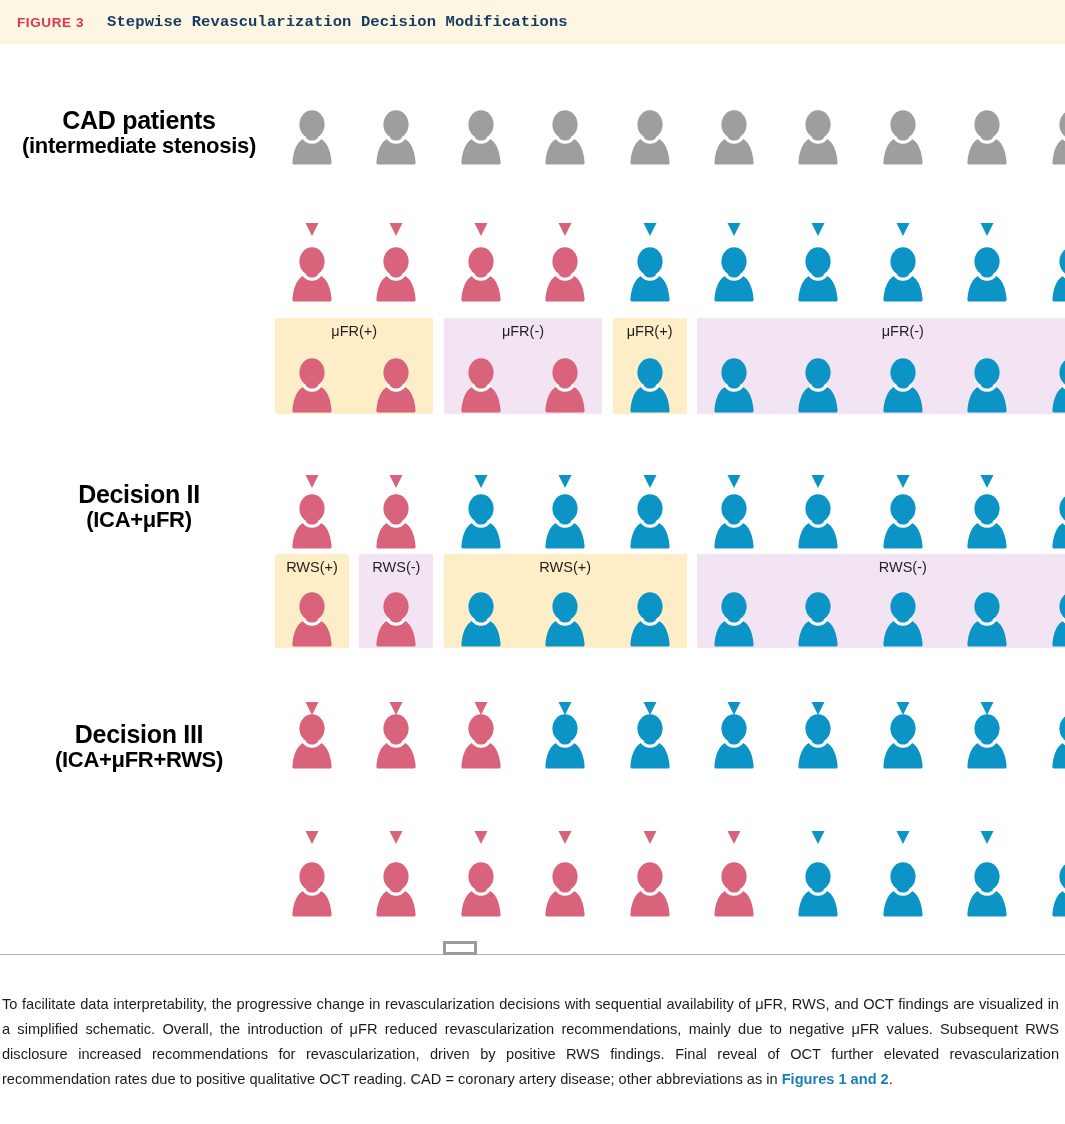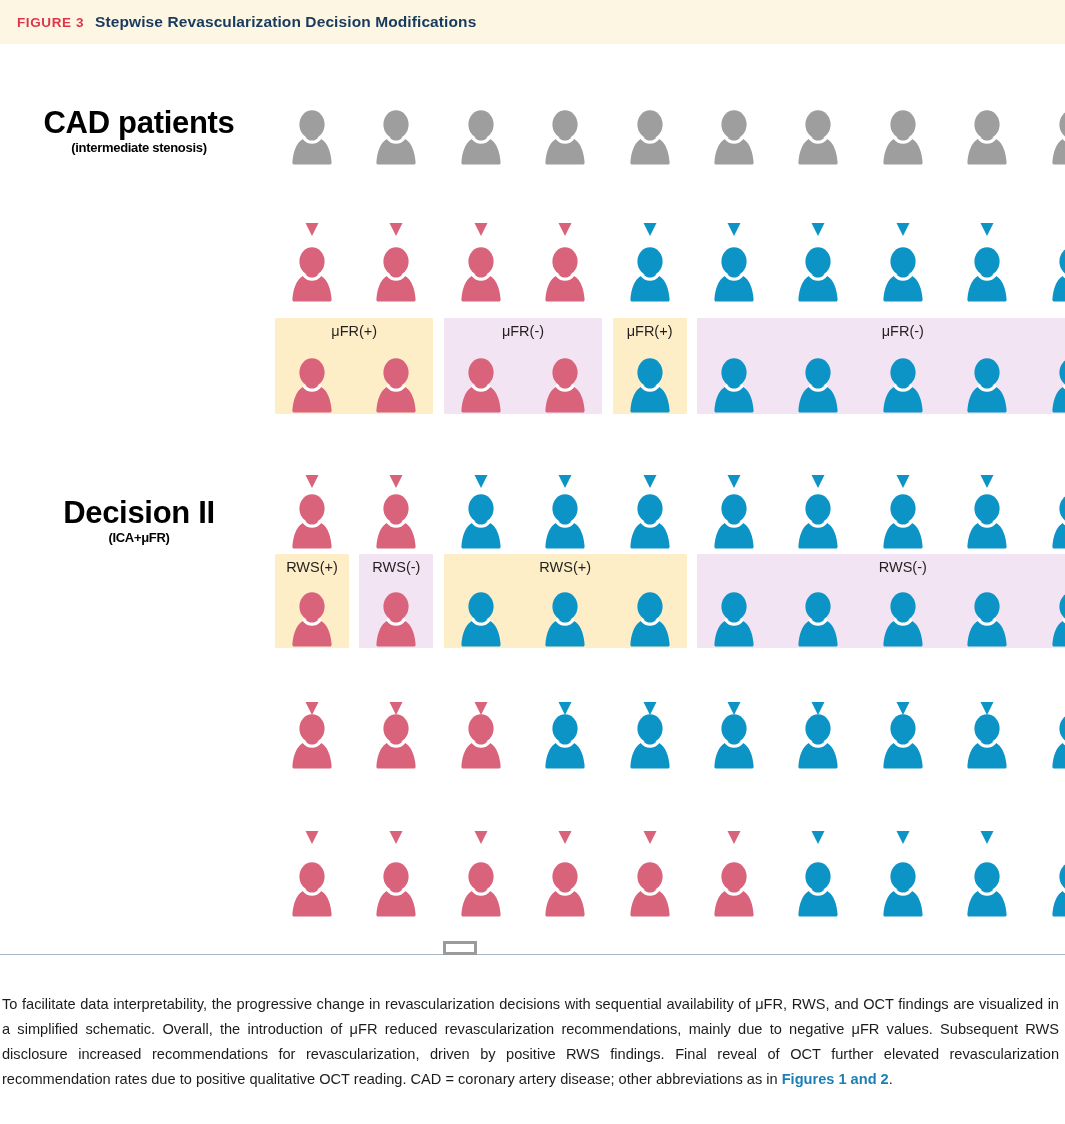--- a/index.html
+++ b/index.html
@@ -14,59 +14,60 @@
     overflow: hidden;
   }
 
   
   .fig-header {
     background: #fdf6e3;
     height: 44px;
     display: flex;
     align-items: center;
     padding-left: 17px;
-    gap: 11px;
+    gap: 23px;
   }
   .fig-tag {
     color: #e0344b;
     font-size: 13.5px;
     font-weight: bold;
     letter-spacing: 0.6px;
   }
   .fig-title {
     color: #173a5e;
     font-size: 15.5px;
     font-weight: bold;
     letter-spacing: 0.1px;
+    font-family: Liberation Mono, monospace;
   }
 
   
   .canvas {
     position: relative;
     width: 1065px;
     height: 910px;
   }
 
   .row-label {
     position: absolute;
     left: 0;
     width: 278px;
     text-align: center;
     line-height: 1.12;
   }
   .row-label .main {
     display: block;
-    font-size: 31px;
+    font-size: 25px;
     font-weight: bold;
     color: #000;
     letter-spacing: -0.3px;
   }
   .row-label .sub {
     display: block;
-    font-size: 13px;
+    font-size: 22px;
     font-weight: bold;
     color: #000;
     letter-spacing: -0.3px;
   }
 
   
   .person { position: absolute; }
   .person svg { display: block; }
 
   
@@ -596,21 +597,21 @@
         <defs>
           <linearGradient id="ag19" x1="0" y1="0" x2="0" y2="1">
             <stop offset="0%" stop-color="#0d94c6"></stop>
             <stop offset="100%" stop-color="#0d94c6"></stop>
           </linearGradient>
         </defs>
         <line x1="8" y1="1" x2="8" y2="49" stroke="url(#ag19)" stroke-width="4" stroke-dasharray="7,6"></line>
         <path d="M1.5,49 L14.5,49 L8,62 Z" fill="#0d94c6"></path>
       </svg>
     </div>
-    <div class="row-label" style="top: 452px;">
+    <div class="row-label" style="top: 436px;">
       <span class="main">Decision II</span>
       <span class="sub">(ICA+μFR)</span>
     </div>
     <div class="person" style="left: 285px; top: 450px;">
       <svg width="54" height="56" viewBox="0 0 54 56">
         <ellipse cx="27" cy="14.5" rx="12.6" ry="14.3" fill="#d8637b"></ellipse>
         <path d="M27 26.5c-4.6 0-8.2 1.4-11.2 3.9C11.2 34.3 8.2 41.6 7.4 52.2c-0.1 1.6 0.5 2.4 2 2.4h35.2c1.5 0 2.1-0.8 2-2.4-0.8-10.6-3.8-17.9-8.4-21.8-3-2.5-6.6-3.9-11.2-3.9z" fill="#d8637b"></path>
         <path d="M19.1 28.2c2.1 2.6 4.7 4.0 7.9 4.0s5.8-1.4 7.9-4.0" fill="none" stroke="#ffffff" stroke-width="3.2" stroke-linecap="round"></path>
       </svg>
     </div>
@@ -871,20 +872,24 @@
       <svg width="16" height="58" viewBox="0 0 16 58">
         <defs>
           <linearGradient id="ag29" x1="0" y1="0" x2="0" y2="1">
             <stop offset="0%" stop-color="#0d94c6"></stop>
             <stop offset="100%" stop-color="#0d94c6"></stop>
           </linearGradient>
         </defs>
         <line x1="8" y1="1" x2="8" y2="45" stroke="url(#ag29)" stroke-width="4" stroke-dasharray="7,6"></line>
         <path d="M1.5,45 L14.5,45 L8,58 Z" fill="#0d94c6"></path>
       </svg>
+    </div>
+    <div class="row-label" style="top: 676px;">
+      <span class="main">Decision III</span>
+      <span class="sub">(ICA+μFR+RWS)</span>
     </div>
     <div class="person" style="left: 285px; top: 670px;">
       <svg width="54" height="56" viewBox="0 0 54 56">
         <ellipse cx="27" cy="14.5" rx="12.6" ry="14.3" fill="#d8637b"></ellipse>
         <path d="M27 26.5c-4.6 0-8.2 1.4-11.2 3.9C11.2 34.3 8.2 41.6 7.4 52.2c-0.1 1.6 0.5 2.4 2 2.4h35.2c1.5 0 2.1-0.8 2-2.4-0.8-10.6-3.8-17.9-8.4-21.8-3-2.5-6.6-3.9-11.2-3.9z" fill="#d8637b"></path>
         <path d="M19.1 28.2c2.1 2.6 4.7 4.0 7.9 4.0s5.8-1.4 7.9-4.0" fill="none" stroke="#ffffff" stroke-width="3.2" stroke-linecap="round"></path>
       </svg>
     </div>
     <div class="person" style="left: 369.4px; top: 670px;">
       <svg width="54" height="56" viewBox="0 0 54 56">

